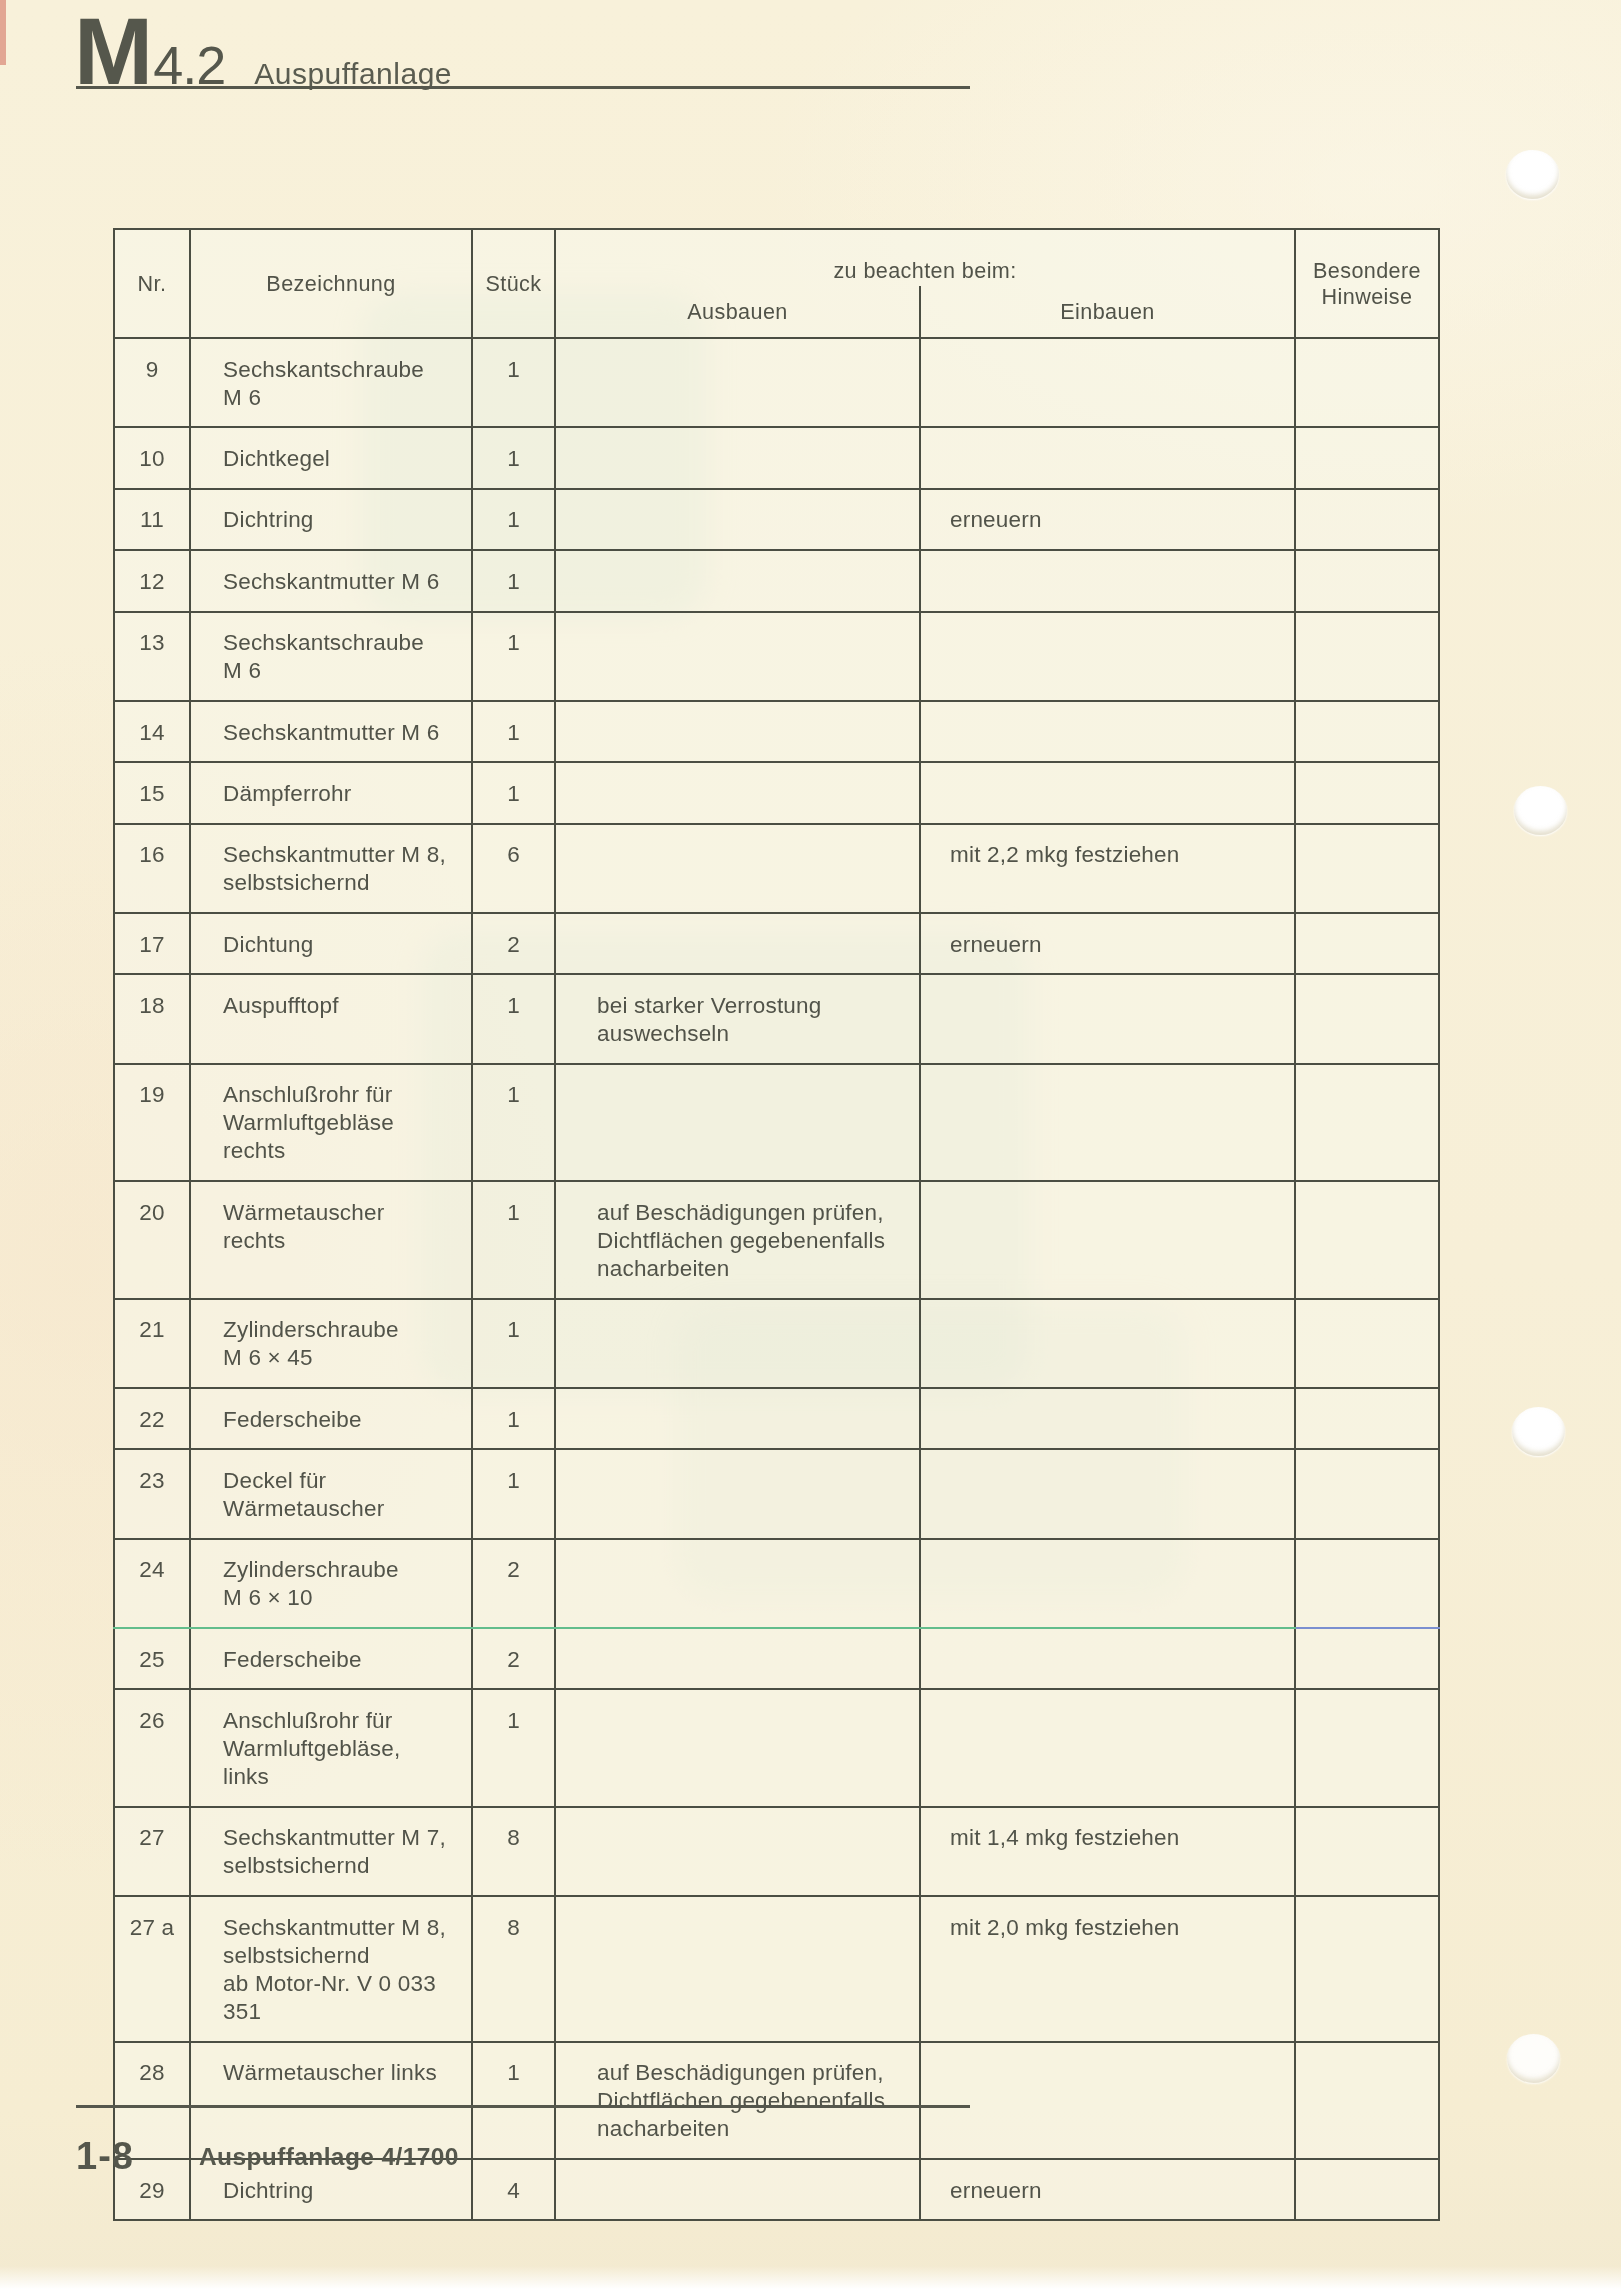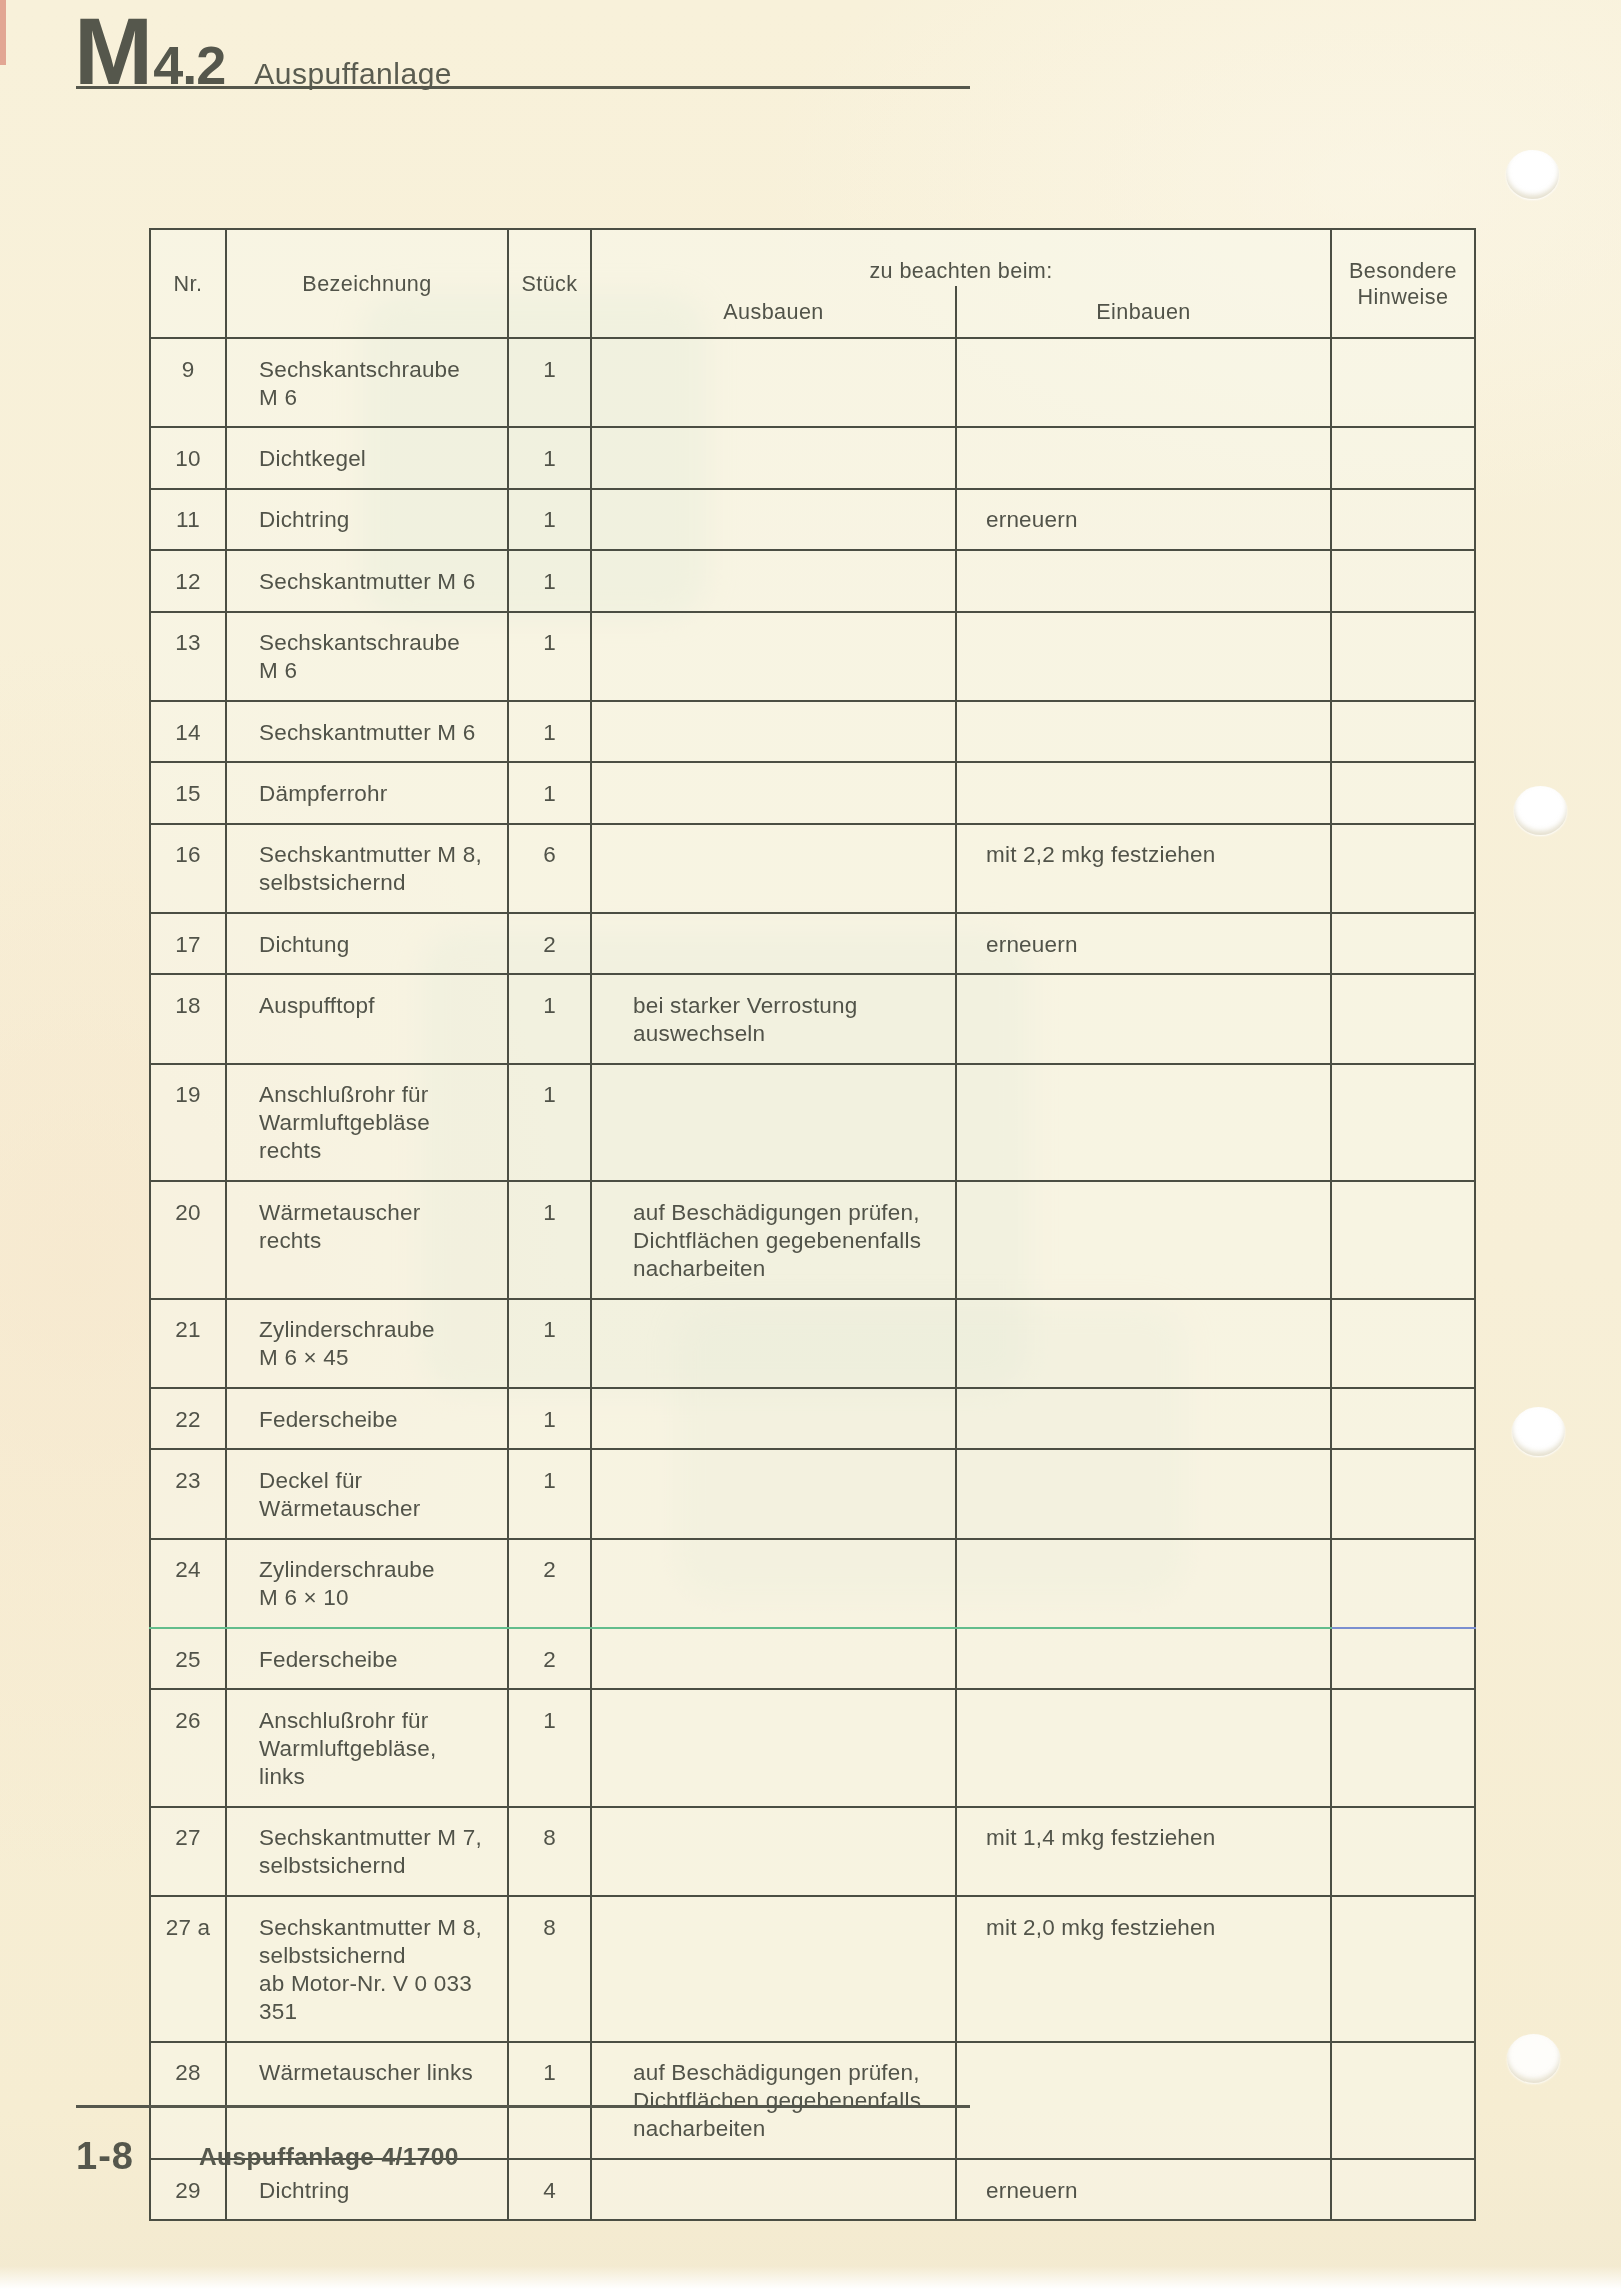--- a/index.html
+++ b/index.html
@@ -28,29 +28,29 @@
   .ghost2{left:421px;top:931px;width:608px;height:461px;background:rgba(196,214,188,.26);}
   .ghost3{left:676px;top:1304px;width:510px;height:294px;background:rgba(203,216,190,.22);}
 
   
   .doc-header{
     position:absolute;left:74px;top:3.9px;
     display:flex;align-items:baseline;
     color:#55574c;
   }
   .code-letter{font-size:95px;font-weight:bold;letter-spacing:-2.9px;line-height:1.0;}
-  .code-number{font-size:54px;font-weight:bold;margin-left:2.9px;letter-spacing:-1px;}
+  .code-number{font-size:54px;font-weight:normal;margin-left:2.9px;letter-spacing:-1px;}
   .doc-title{font-size:30px;font-weight:normal;margin-left:29px;letter-spacing:0.5px;color:#5a5c50;}
   .title-rule{
     position:absolute;left:76px;top:86px;width:894px;height:2.9px;
     background:#55574c;
   }
 
   
-  .table-wrap{position:absolute;left:113px;top:228px;width:1189px;margin-left:36px;}
+  .table-wrap{position:absolute;left:113px;top:228px;width:1189px;}
   table{
     width:1326px;table-layout:fixed;border-collapse:collapse;
     background:rgba(248,247,235,.55);
     border:2.9px solid #45483e;
   }
   th,td{
     border:2px solid #4b4e43;
     color:#515349;
     vertical-align:top;
     white-space:pre-line;

